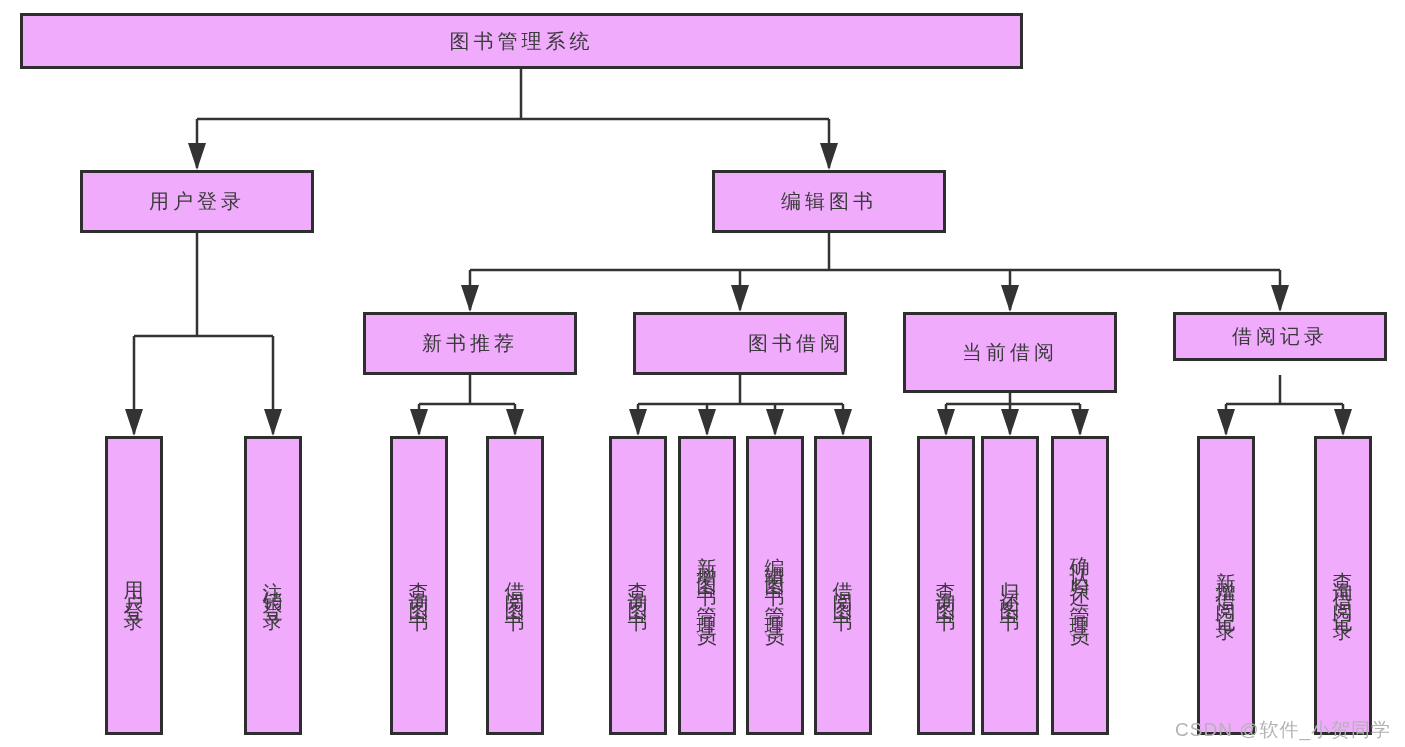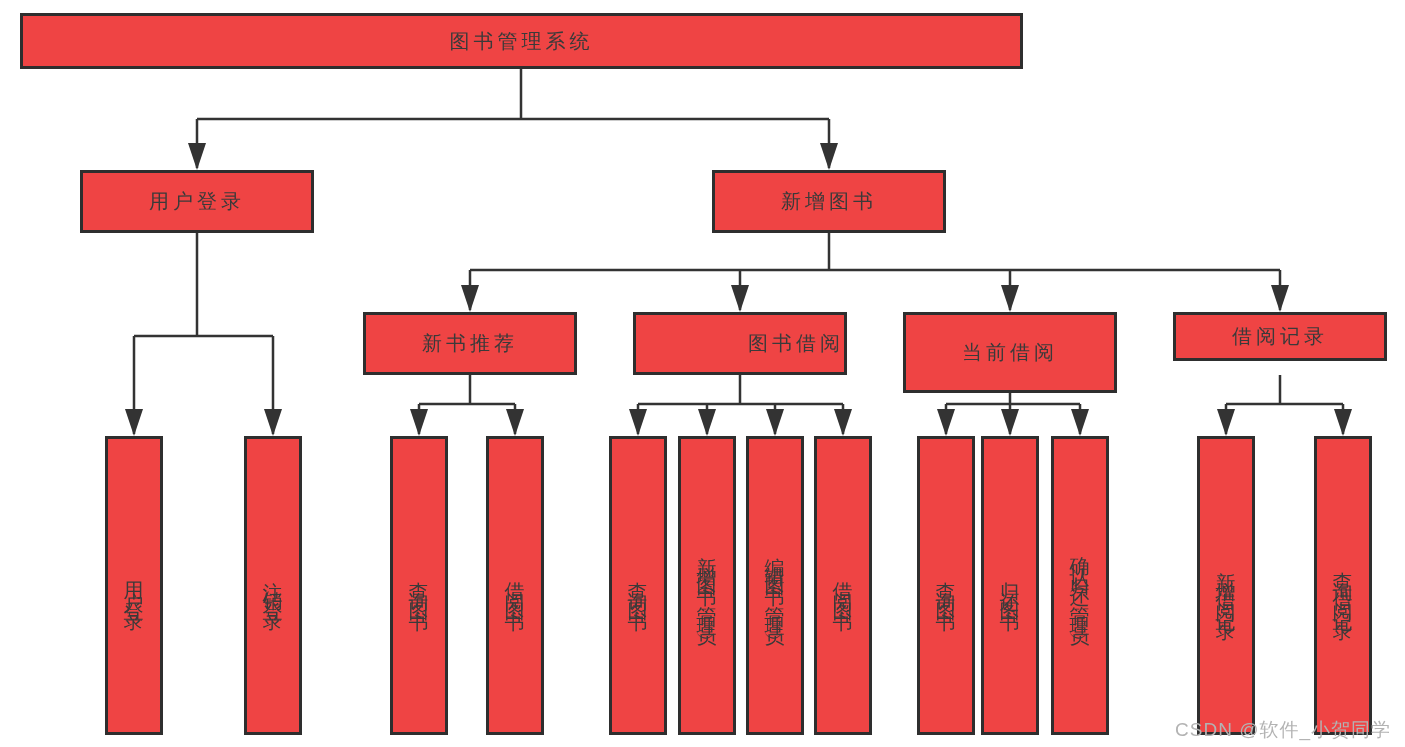--- a/index.html
+++ b/index.html
@@ -2,21 +2,21 @@
 <html><head>
 <meta charset="utf-8">
 <style>
   html,body{margin:0;padding:0;background:#ffffff;}
   .stage{
     position:relative;width:1405px;height:747px;background:#ffffff;
     font-family:"Liberation Sans","DejaVu Sans",sans-serif;overflow:hidden;
   }
   .stage svg{position:absolute;left:0;top:0;pointer-events:none;}
   .node{
-    position:absolute;box-sizing:border-box;background:#ef4444;
+    position:absolute;box-sizing:border-box;background:#f0abfc;
     border:3px solid #2e2e2e;display:flex;align-items:center;justify-content:center;
     color:#3a3a3a;
   }
   .node-h .label{font-size:20px;letter-spacing:4px;white-space:nowrap;}
   .node-v{top:436px;width:58px;height:299px;}
   .node-v .vlabel{
     writing-mode:vertical-rl;text-orientation:mixed;
     font-size:20px;line-height:1;letter-spacing:10px;white-space:nowrap;
   }
   .watermark{
@@ -63,21 +63,21 @@
   </svg>
 
   <div class="node node-h root" style="left:20px;top:13px;width:1003px;height:56px;">
     <span class="label">图书管理系统</span>
   </div>
 
   <div class="node node-h" style="left:80px;top:170px;width:234px;height:63px;">
     <span class="label">用户登录</span>
   </div>
   <div class="node node-h" style="left:712px;top:170px;width:234px;height:63px;">
-    <span class="label">新增图书</span>
+    <span class="label">编辑图书</span>
   </div>
 
   <div class="node node-h" style="left:363px;top:312px;width:214px;height:63px;">
     <span class="label">新书推荐</span>
   </div>
   <div class="node node-h" style="left:633px;top:312px;width:214px;height:63px;justify-content:flex-end;">
     <span class="label">图书借阅</span>
   </div>
   <div class="node node-h" style="left:903px;top:312px;width:214px;height:81px;">
     <span class="label">当前借阅</span>

